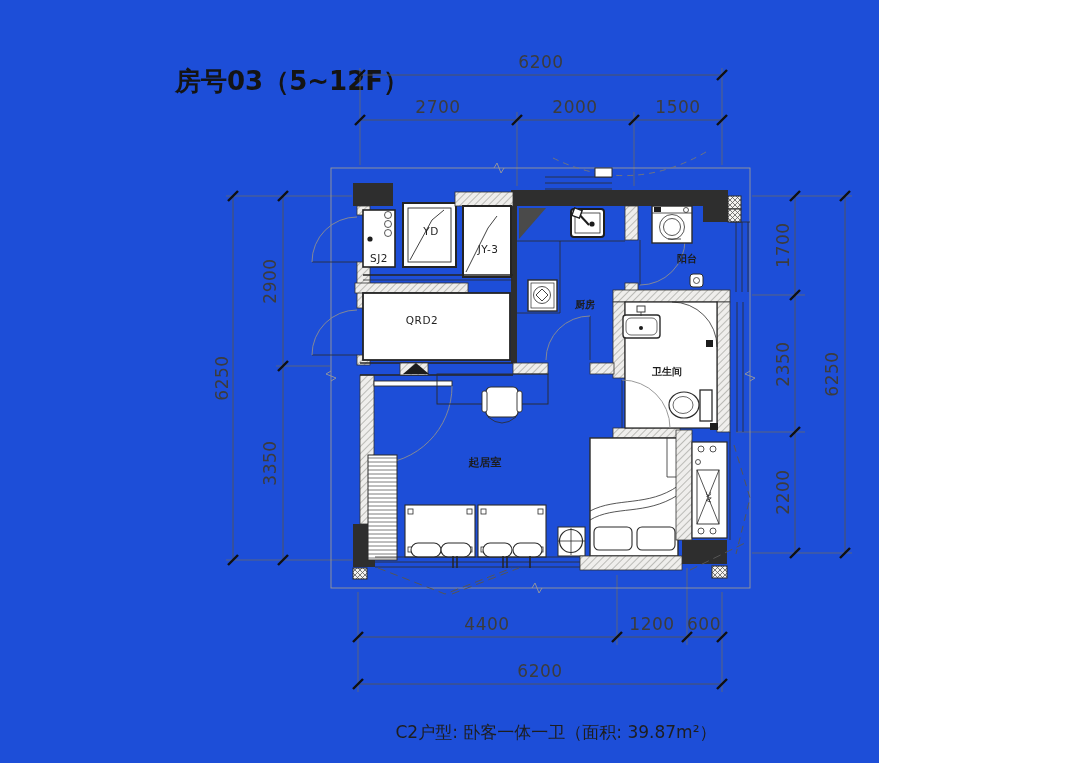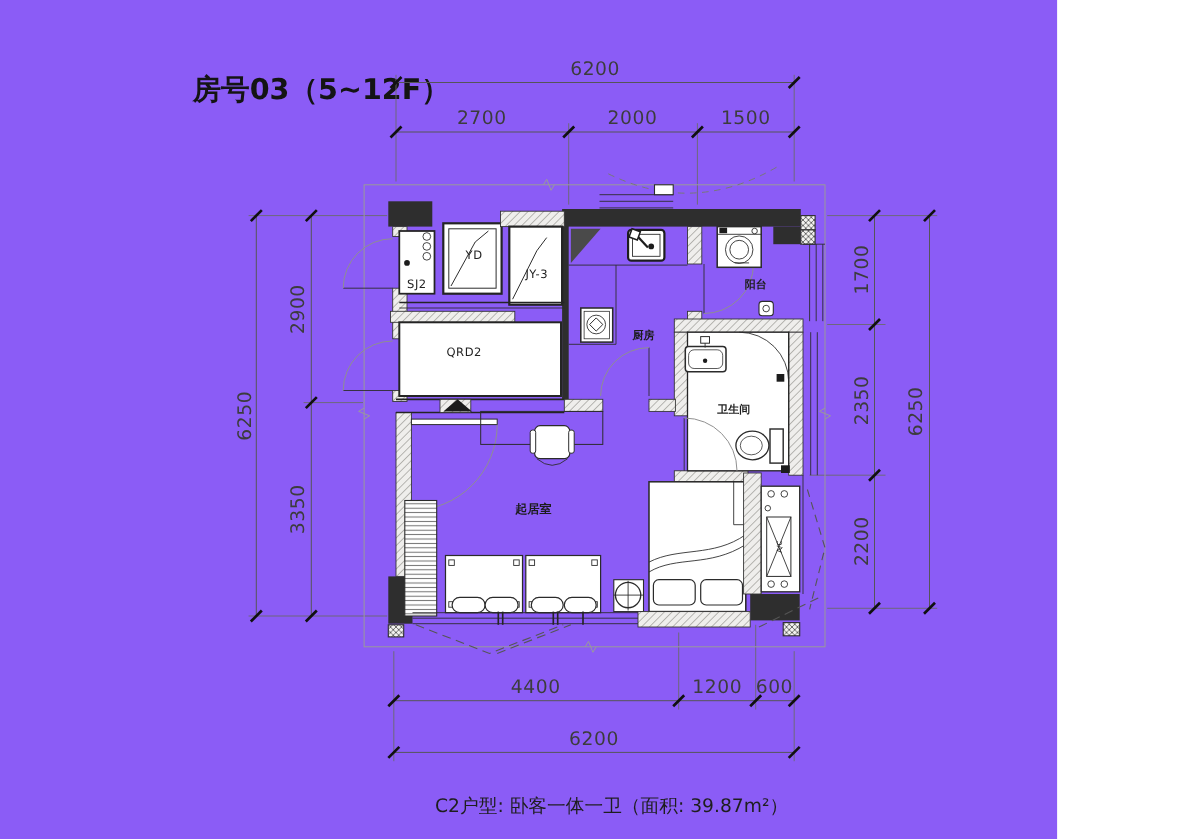--- a/index.html
+++ b/index.html
@@ -1,16 +1,16 @@
 <!DOCTYPE html>
 <html><head>
 <meta charset="utf-8">
 <style>
   html,body{margin:0;padding:0;background:#ffffff;}
-  .stage{position:relative;width:961px;height:763px;background:#8b5cf6;overflow:hidden;
+  .stage{position:relative;width:879px;height:763px;background:#1d4ed8;overflow:hidden;
          font-family:"DejaVu Sans","Liberation Sans",sans-serif;}
   svg text{font-family:"DejaVu Sans","Liberation Sans",sans-serif;}
   .title-t{font-size:26px;font-weight:bold;fill:#141414;}
   .dim{font-size:17px;fill:#3c3c3c;letter-spacing:0.5px;}
   .room{font-size:11px;font-weight:600;fill:#1c1c1c;}
   .room-sm{font-size:10px;font-weight:600;fill:#1c1c1c;}
   .tag{font-size:10.5px;fill:#222;letter-spacing:0.5px;}
   .tiny{font-size:6.5px;fill:#222;}
   .cap{font-size:17px;fill:#1e1e1e;}
   .thin{stroke:#6a6a6a;stroke-width:0.8;fill:none;}

